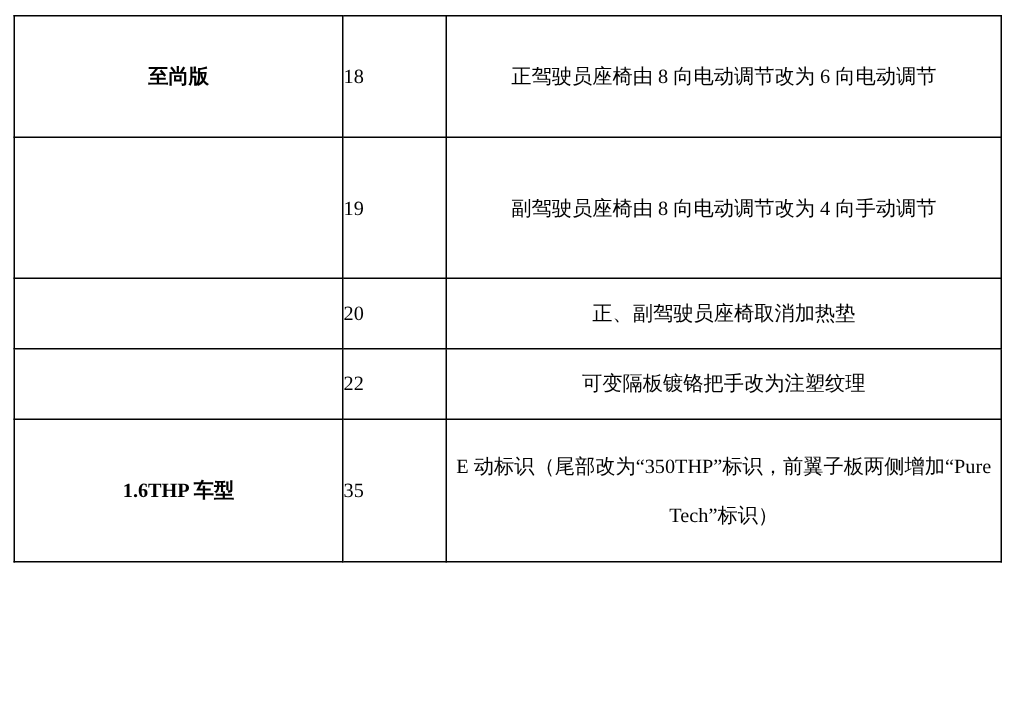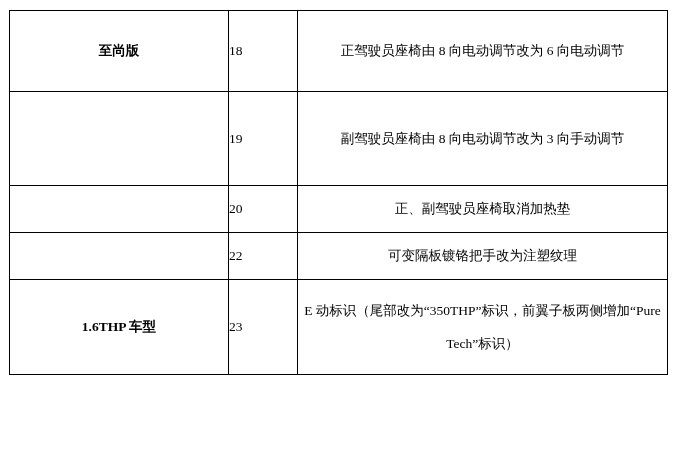--- a/index.html
+++ b/index.html
@@ -72,32 +72,32 @@
   <table class="spec-table">
     <tbody>
       <tr class="r1">
         <td class="col-version">至尚版</td>
         <td class="col-num">18</td>
         <td class="col-desc">正驾驶员座椅由 8 向电动调节改为 6 向电动调节</td>
       </tr>
       <tr class="r2">
         <td class="col-version empty"></td>
         <td class="col-num">19</td>
-        <td class="col-desc">副驾驶员座椅由 8 向电动调节改为 3 向手动调节</td>
+        <td class="col-desc">副驾驶员座椅由 8 向电动调节改为 4 向手动调节</td>
       </tr>
       <tr class="r3">
         <td class="col-version empty"></td>
         <td class="col-num">20</td>
         <td class="col-desc">正、副驾驶员座椅取消加热垫</td>
       </tr>
       <tr class="r5">
         <td class="col-version empty"></td>
         <td class="col-num">22</td>
         <td class="col-desc">可变隔板镀铬把手改为注塑纹理</td>
       </tr>
       <tr class="r6">
         <td class="col-version">1.6THP 车型</td>
-        <td class="col-num">23</td>
+        <td class="col-num">35</td>
         <td class="col-desc">E 动标识（尾部改为“350THP”标识，前翼子板两侧增加“Pure Tech”标识）</td>
       </tr>
     </tbody>
   </table>
 </div>
 
 </body></html>

